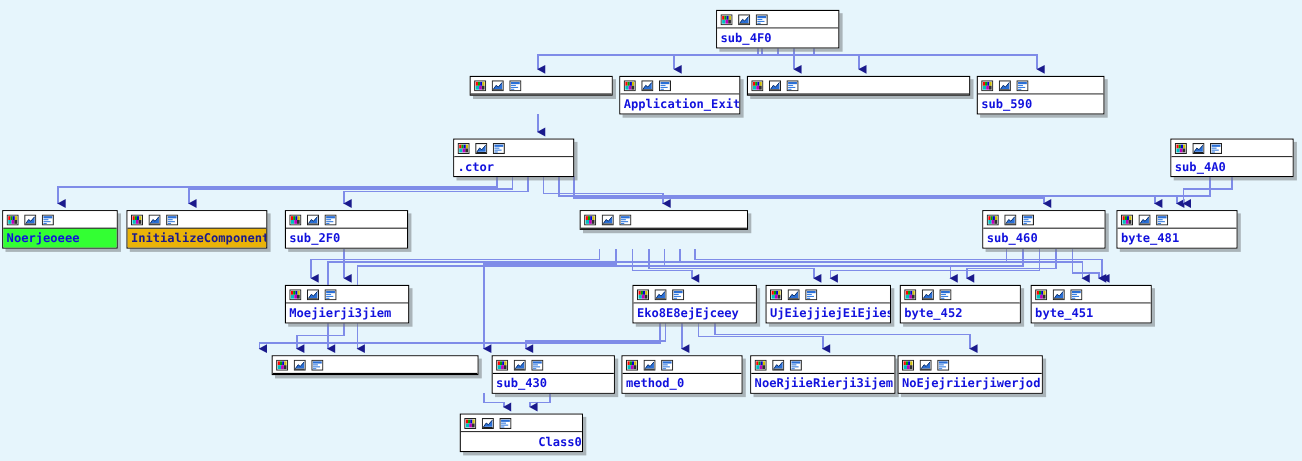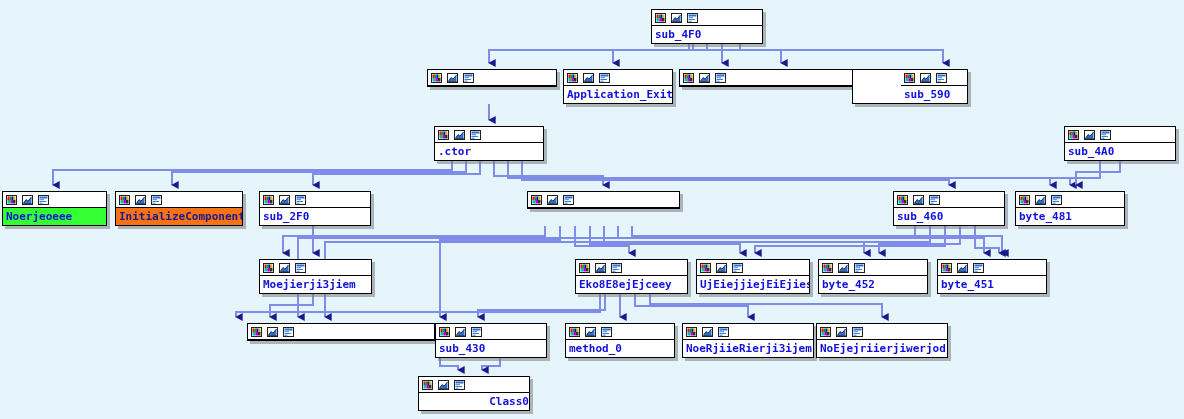--- a/index.html
+++ b/index.html
@@ -35,21 +35,21 @@
     font-size:11px;
     font-weight:bold;
     color:#1111dd;
     letter-spacing:0px;
     padding-left:3px;
     white-space:nowrap;
     overflow:hidden;
     background:#ffffff;
   }
   .node.green .label{background:#33ff33;color:#1111dd;}
-  .node.yellow .label{background:#f97316;color:#1a1a8c;}
+  .node.yellow .label{background:#eab308;color:#1a1a8c;}
 
   
   .ico{width:11px;height:10px;display:block;}
 </style>
 </head>
 <body>
 
 <div id="canvas">
 
   <svg id="edges" viewBox="0 0 1184 419" xmlns="http://www.w3.org/2000/svg">
@@ -225,21 +225,21 @@
             <svg class="ico" viewBox="0 0 11 10" width="11" height="10">
               <rect x="0.5" y="0.5" width="10" height="9" fill="#ffffff" stroke="#202020" stroke-width="1"></rect>
               <rect x="1.5" y="1.5" width="8" height="2" fill="#2a6fd6"></rect>
               <rect x="1.5" y="4.2" width="4.5" height="1" fill="#3a7fe0"></rect>
               <rect x="1.5" y="6" width="6.5" height="1" fill="#3a7fe0"></rect>
               <rect x="1.5" y="7.7" width="3" height="1" fill="#3a7fe0"></rect>
             </svg>
           </span>
         </div>
       </div>
-      <div class="node" style="left: 852px; top: 69px; width: 116px; padding-left: 48px;">
+      <div class="node" style="left: 888px; top: 69px; width: 116px;">
         <div class="titlebar">
           <span style="display: block;">
             <svg class="ico" viewBox="0 0 11 10" width="11" height="10">
               <rect x="0.5" y="0.5" width="10" height="9" fill="#ffffff" stroke="#202020" stroke-width="1"></rect>
               <rect x="1.5" y="1.5" width="2" height="3.5" fill="#ff0000"></rect>
               <rect x="3.5" y="1.5" width="2" height="3.5" fill="#00a000"></rect>
               <rect x="5.5" y="1.5" width="2" height="3.5" fill="#0000d0"></rect>
               <rect x="7.5" y="1.5" width="2" height="3.5" fill="#d0c000"></rect>
               <rect x="1.5" y="5" width="3" height="3.5" fill="#00c0c0"></rect>
               <rect x="4.5" y="5" width="2.5" height="3.5" fill="#c000c0"></rect>
@@ -259,21 +259,21 @@
               <rect x="0.5" y="0.5" width="10" height="9" fill="#ffffff" stroke="#202020" stroke-width="1"></rect>
               <rect x="1.5" y="1.5" width="8" height="2" fill="#2a6fd6"></rect>
               <rect x="1.5" y="4.2" width="4.5" height="1" fill="#3a7fe0"></rect>
               <rect x="1.5" y="6" width="6.5" height="1" fill="#3a7fe0"></rect>
               <rect x="1.5" y="7.7" width="3" height="1" fill="#3a7fe0"></rect>
             </svg>
           </span>
         </div>
         <div class="label">sub_590</div>
       </div>
-      <div class="node" style="left: 434px; top: 126px; width: 110px;">
+      <div class="node" style="left: 412px; top: 126px; width: 110px;">
         <div class="titlebar">
           <span style="display: block;">
             <svg class="ico" viewBox="0 0 11 10" width="11" height="10">
               <rect x="0.5" y="0.5" width="10" height="9" fill="#ffffff" stroke="#202020" stroke-width="1"></rect>
               <rect x="1.5" y="1.5" width="2" height="3.5" fill="#ff0000"></rect>
               <rect x="3.5" y="1.5" width="2" height="3.5" fill="#00a000"></rect>
               <rect x="5.5" y="1.5" width="2" height="3.5" fill="#0000d0"></rect>
               <rect x="7.5" y="1.5" width="2" height="3.5" fill="#d0c000"></rect>
               <rect x="1.5" y="5" width="3" height="3.5" fill="#00c0c0"></rect>
               <rect x="4.5" y="5" width="2.5" height="3.5" fill="#c000c0"></rect>
@@ -733,21 +733,21 @@
             <svg class="ico" viewBox="0 0 11 10" width="11" height="10">
               <rect x="0.5" y="0.5" width="10" height="9" fill="#ffffff" stroke="#202020" stroke-width="1"></rect>
               <rect x="1.5" y="1.5" width="8" height="2" fill="#2a6fd6"></rect>
               <rect x="1.5" y="4.2" width="4.5" height="1" fill="#3a7fe0"></rect>
               <rect x="1.5" y="6" width="6.5" height="1" fill="#3a7fe0"></rect>
               <rect x="1.5" y="7.7" width="3" height="1" fill="#3a7fe0"></rect>
             </svg>
           </span>
         </div>
       </div>
-      <div class="node" style="left: 435px; top: 323px; width: 112px;">
+      <div class="node" style="left: 447px; top: 323px; width: 112px;">
         <div class="titlebar">
           <span style="display: block;">
             <svg class="ico" viewBox="0 0 11 10" width="11" height="10">
               <rect x="0.5" y="0.5" width="10" height="9" fill="#ffffff" stroke="#202020" stroke-width="1"></rect>
               <rect x="1.5" y="1.5" width="2" height="3.5" fill="#ff0000"></rect>
               <rect x="3.5" y="1.5" width="2" height="3.5" fill="#00a000"></rect>
               <rect x="5.5" y="1.5" width="2" height="3.5" fill="#0000d0"></rect>
               <rect x="7.5" y="1.5" width="2" height="3.5" fill="#d0c000"></rect>
               <rect x="1.5" y="5" width="3" height="3.5" fill="#00c0c0"></rect>
               <rect x="4.5" y="5" width="2.5" height="3.5" fill="#c000c0"></rect>

